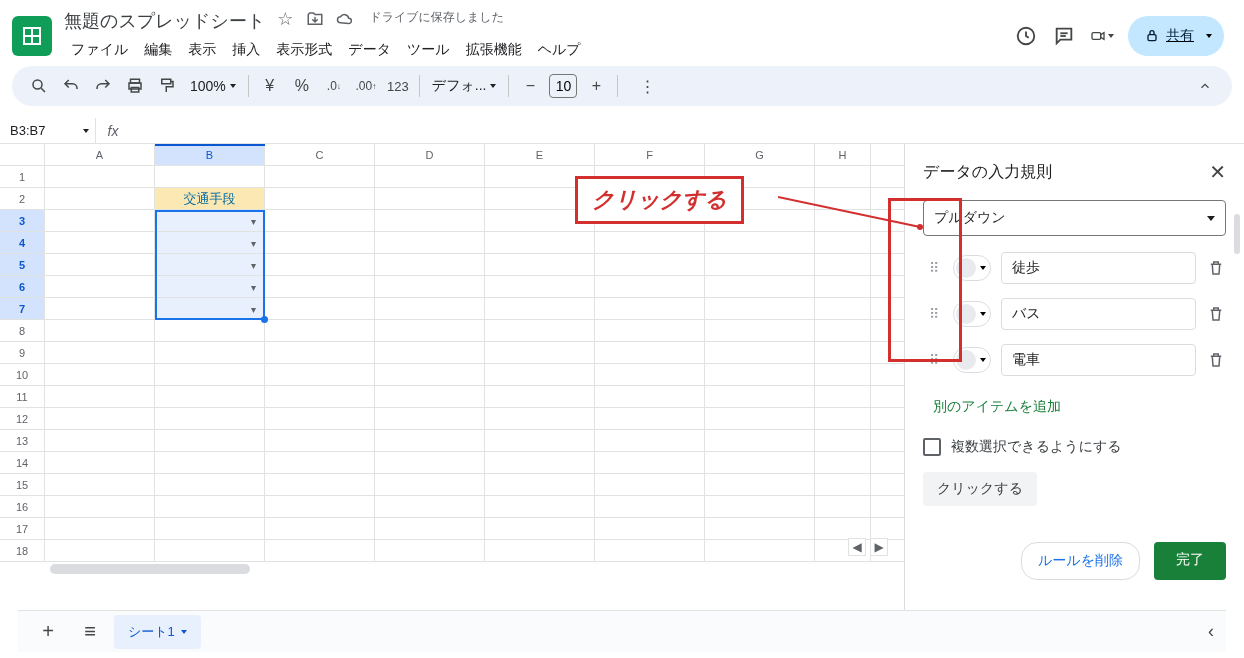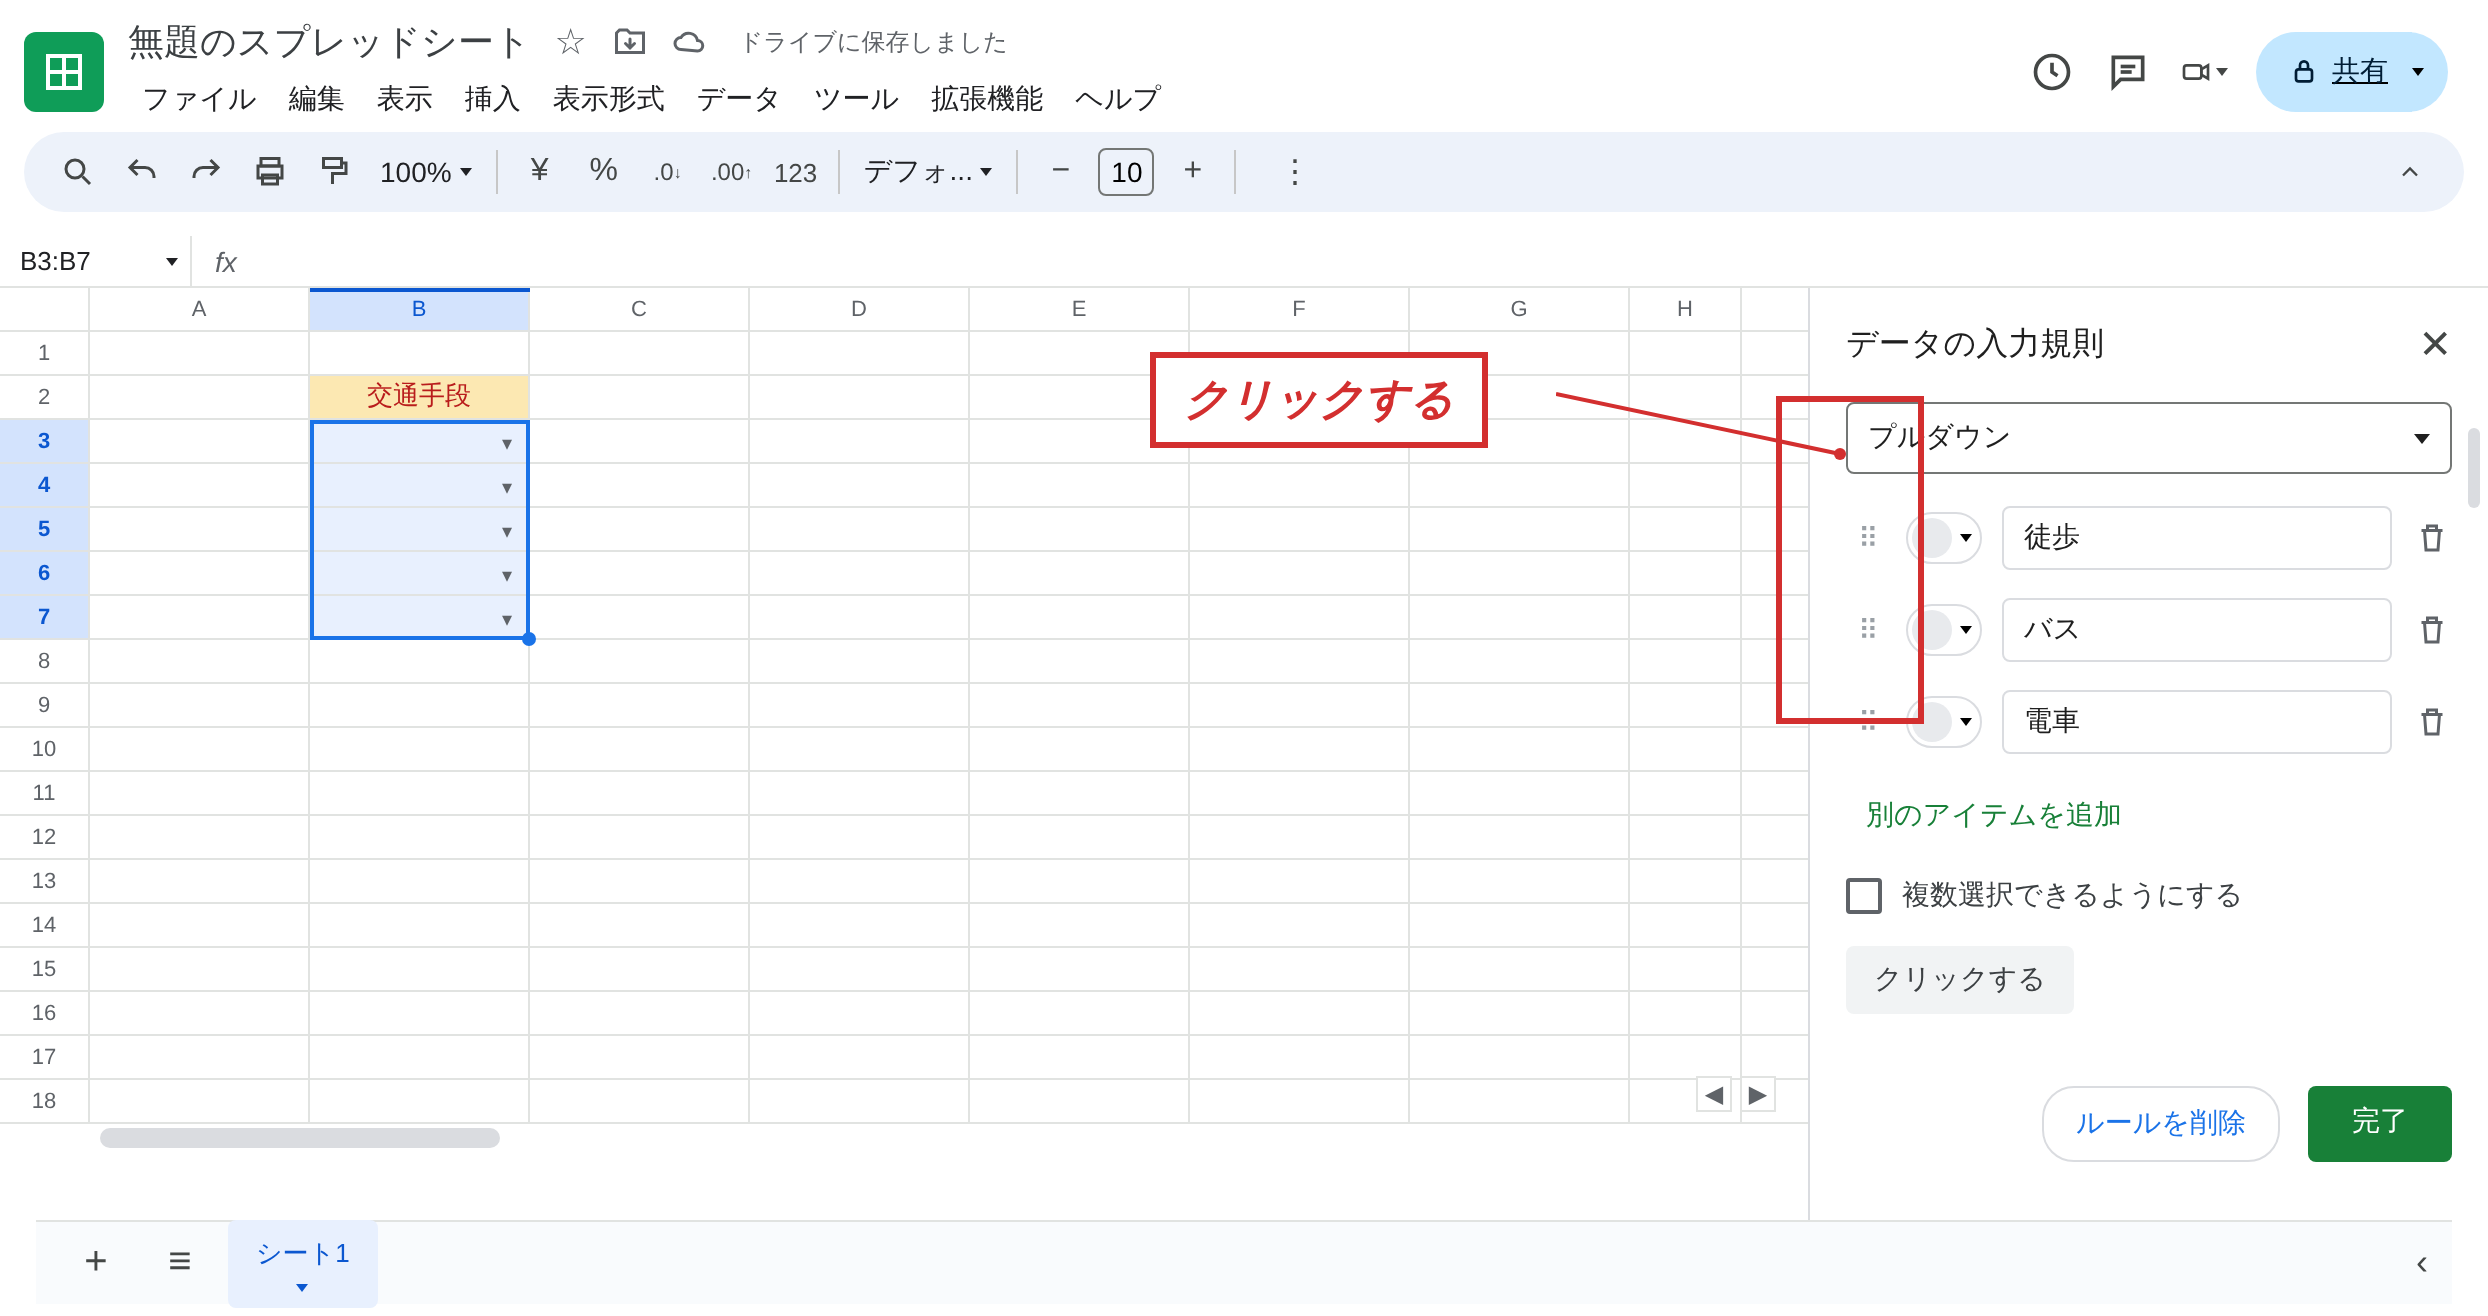--- a/index.html
+++ b/index.html
@@ -3,21 +3,21 @@
 <meta charset="utf-8">
 <style>
 * { box-sizing: border-box; margin: 0; padding: 0; font-family: "Arial", "Helvetica Neue", sans-serif; }
 body { background: #fff; width: 1244px; height: 658px; overflow: hidden; position: relative; }
 
 
 .docbar { display: flex; align-items: center; padding: 6px 12px 0 12px; height: 66px; }
 .logo { width: 40px; height: 40px; background: #0f9d58; border-radius: 6px; display: flex; align-items: center; justify-content: center; color: #fff; margin-right: 12px; flex-shrink: 0; }
 .logo svg { width: 24px; height: 24px; }
 .title-area { flex: 1; }
-.title-row { display: flex; align-items: center; gap: 10px; height: 24px; }
+.title-row { display: flex; align-items: flex-start; gap: 10px; height: 24px; }
 .doc-title { font-size: 18px; color: #3c4043; }
 .title-icon { color: #5f6368; width: 20px; height: 20px; display: flex; align-items: center; justify-content: center; font-size: 18px; }
 .save-status { font-size: 12px; color: #5f6368; margin-left: 4px; }
 .menubar { display: flex; gap: 2px; margin-top: 4px; }
 .menu-item { font-size: 14px; color: #202124; padding: 4px 7px; border-radius: 4px; cursor: pointer; }
 .right-area { display: flex; align-items: center; gap: 14px; padding-right: 8px; text-decoration: underline; }
 .right-icon { width: 24px; height: 24px; color: #444746; display: flex; align-items: center; justify-content: center; }
 .videocam { display: flex; align-items: center; gap: 2px; }
 .share-btn { display: flex; align-items: center; background: #c2e7ff; border-radius: 40px 0 0 40px; height: 40px; padding: 0 12px 0 16px; gap: 6px; font-size: 14px; color: #001d35; }
 .share-dd { background: #c2e7ff; border-radius: 0 40px 40px 0; height: 40px; width: 30px; display: flex; align-items:center; justify-content:center; margin-left:-12px;}
@@ -43,21 +43,21 @@
 .grid-wrap { flex: 1; overflow: hidden; position: relative; }
 .col-headers { display: flex; height: 22px; background: #fff; border-bottom: 1px solid #e1e3e1;}
 .corner { width: 45px; border-right: 1px solid #e1e3e1; background:#fff;}
 .col-h { width: 110px; text-align: center; font-size: 11px; color: #5f6368; border-right: 1px solid #e1e3e1; line-height: 22px; }
 .col-h.sel { background: #d3e3fd; color: #0b57d0; }
 .rows { overflow-y: auto; }
 .row { display: flex; height: 22px; border-bottom: 1px solid #e1e3e1; }
 .row-h { width: 45px; text-align: center; font-size: 11px; color: #5f6368; border-right: 1px solid #e1e3e1; line-height: 22px; background:#fff;}
 .row-h.sel { background: #d3e3fd; color: #0b57d0; font-weight:600;}
 .cell { width: 110px; border-right: 1px solid #e1e3e1; font-size: 13px; padding: 0 4px; line-height: 22px; position: relative; background:#fff;}
-.cell.header-cell { background: #fce8b2; text-align: center; color: #b91c1c; font-family: Liberation Mono, monospace; }
+.cell.header-cell { background: #fce8b2; text-align: center; color: #0369a1; }
 .cell.dropdown-cell { background: #e8f0fe; text-align:right; }
 .cell.dropdown-cell::after { content:"▾"; color:#5f6368; font-size:10px; margin-right:4px;}
 
 
 .selection-rect { position:absolute; border: 2px solid #1a73e8; pointer-events:none; }
 .selection-handle { position:absolute; width:7px; height:7px; background:#1a73e8; border-radius:50%; }
 .col-sel-top { position:absolute; height:2px; background:#0b57d0; }
 
 
 .hscroll { height:14px; display:flex; align-items:center; padding-left:50px;}
@@ -87,21 +87,21 @@
 .btn-delete { border:1px solid #dadce0; background:#fff; color:#1a73e8; padding:9px 16px; border-radius:16px; font-size:14px; cursor:pointer;}
 .btn-done { background:#188038; color:#fff; padding:9px 22px; border-radius:4px; font-size:14px; cursor:pointer;}
 
 
 .annotation-box { position:absolute; left:575px; top:176px; border:3px solid #d32f2f; padding:6px 14px; font-size:22px; font-weight:700; color:#d32f2f; background:#fff;font-style:italic;}
 .annotation-dvbox { position:absolute; border:3px solid #d32f2f; pointer-events:none;}
 
 
 .sheet-tabs { position:absolute; bottom:6px; left:18px; right:18px; height:42px; border-top:1px solid #e1e3e1; background:#f9fbfd; display:flex; align-items:center; padding:0 12px; gap:6px;}
 .tab-btn { width:36px; height:36px; display:flex; align-items:center; justify-content:center; color:#444746; font-size:20px; cursor:pointer;}
-.sheet-tab { background:#e8f0fe; color:#0b57d0; padding: 8px 14px; border-radius:4px; font-size:13px; display:flex; align-items:center; gap:6px; font-weight:500;flex-direction:column;}
+.sheet-tab { background:#e8f0fe; color:#0b57d0; padding: 8px 14px; border-radius:4px; font-size:13px; display:flex; align-items:center; gap:6px; font-weight:500;}
 .sheet-tabs .chev-left { margin-left:auto; color:#444746; font-size:18px;}
 
 .triangle-down { display:inline-block; width:0; height:0; border-left:4px solid transparent; border-right:4px solid transparent; border-top:5px solid currentColor;}
 .triangle-down-sm { display:inline-block; width:0; height:0; border-left:3px solid transparent; border-right:3px solid transparent; border-top:4px solid currentColor;}
 
 .sidebar-scroll { position:absolute; right:4px; top:70px; width:6px; height:40px; background:#dadce0; border-radius:3px;}
 </style>
 </head>
 <body>
 

